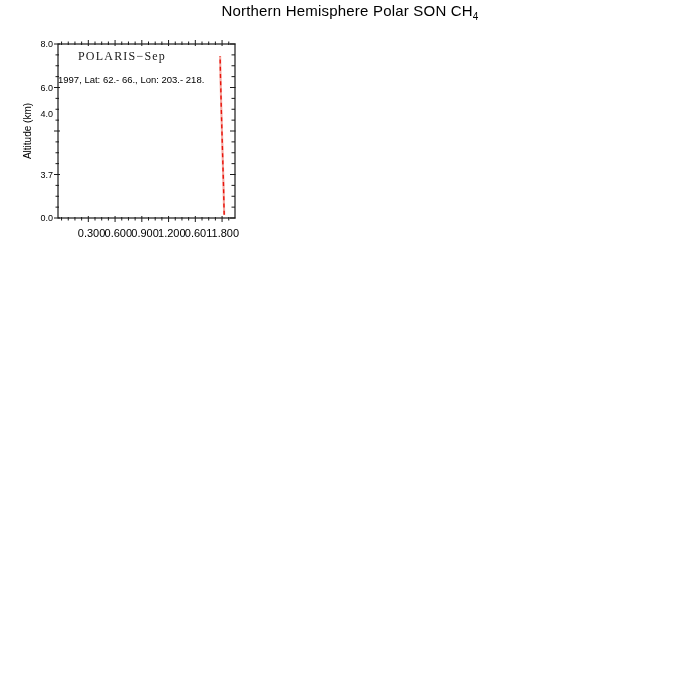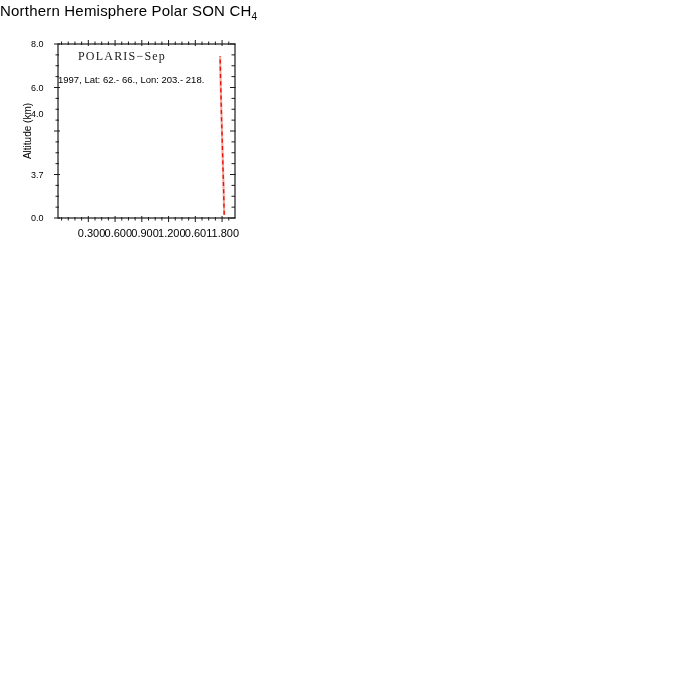--- a/index.html
+++ b/index.html
@@ -1,30 +1,30 @@
 <!DOCTYPE html>
 <html><head>
 <meta charset="utf-8">
 <style>
   html,body{margin:0;padding:0;background:#ffffff;}
   #canvas{position:relative;width:700px;height:700px;background:#ffffff;overflow:hidden;
           font-family:"Liberation Sans", sans-serif;color:#111;}
-  #chart-title{position:absolute;left:0;top:2px;width:700px;
+  #chart-title{position:absolute;left:0;top:2px;width:700px;text-align:center;
                font-size:15px;color:#000;letter-spacing:.2px;}
   #chart-title sub{font-size:10px;}
   #chart-subtitle{position:absolute;left:58px;top:26px;font-size:9.5px;color:#000;margin-top:48px;}
   #series-annotation{position:absolute;left:78px;top:49px;
                font-family:"Liberation Serif", serif;font-size:12px;letter-spacing:1.2px;color:#1a1a1a;}
   #y-axis-label{position:absolute;left:27px;top:131px;transform:translate(-50%,-50%) rotate(-90deg);
                font-size:10px;white-space:nowrap;color:#000;}
   #x-axis-label{position:absolute;left:62px;top:239px;width:170px;text-align:center;
                font-size:10px;color:#000;}
   #x-axis-label sub{font-size:7.5px;}
   .xticklab{position:absolute;width:34px;text-align:right;font-size:11px;color:#000;top:227px;}
-  .yticklab{position:absolute;width:22px;text-align:left;font-size:9px;color:#000;left:31px;height:10px;line-height:10px;}
+  .yticklab{position:absolute;width:22px;text-align:right;font-size:9px;color:#000;left:31px;height:10px;line-height:10px;}
   svg{position:absolute;left:0;top:0;}
 </style>
 </head>
 <body>
 
 <div id="canvas">
   <div id="chart-title"><span>Northern Hemisphere Polar SON CH</span><sub>4</sub></div>
 
   <div id="chart-subtitle">1997, Lat: 62.- 66., Lon: 203.- 218.</div>
 

